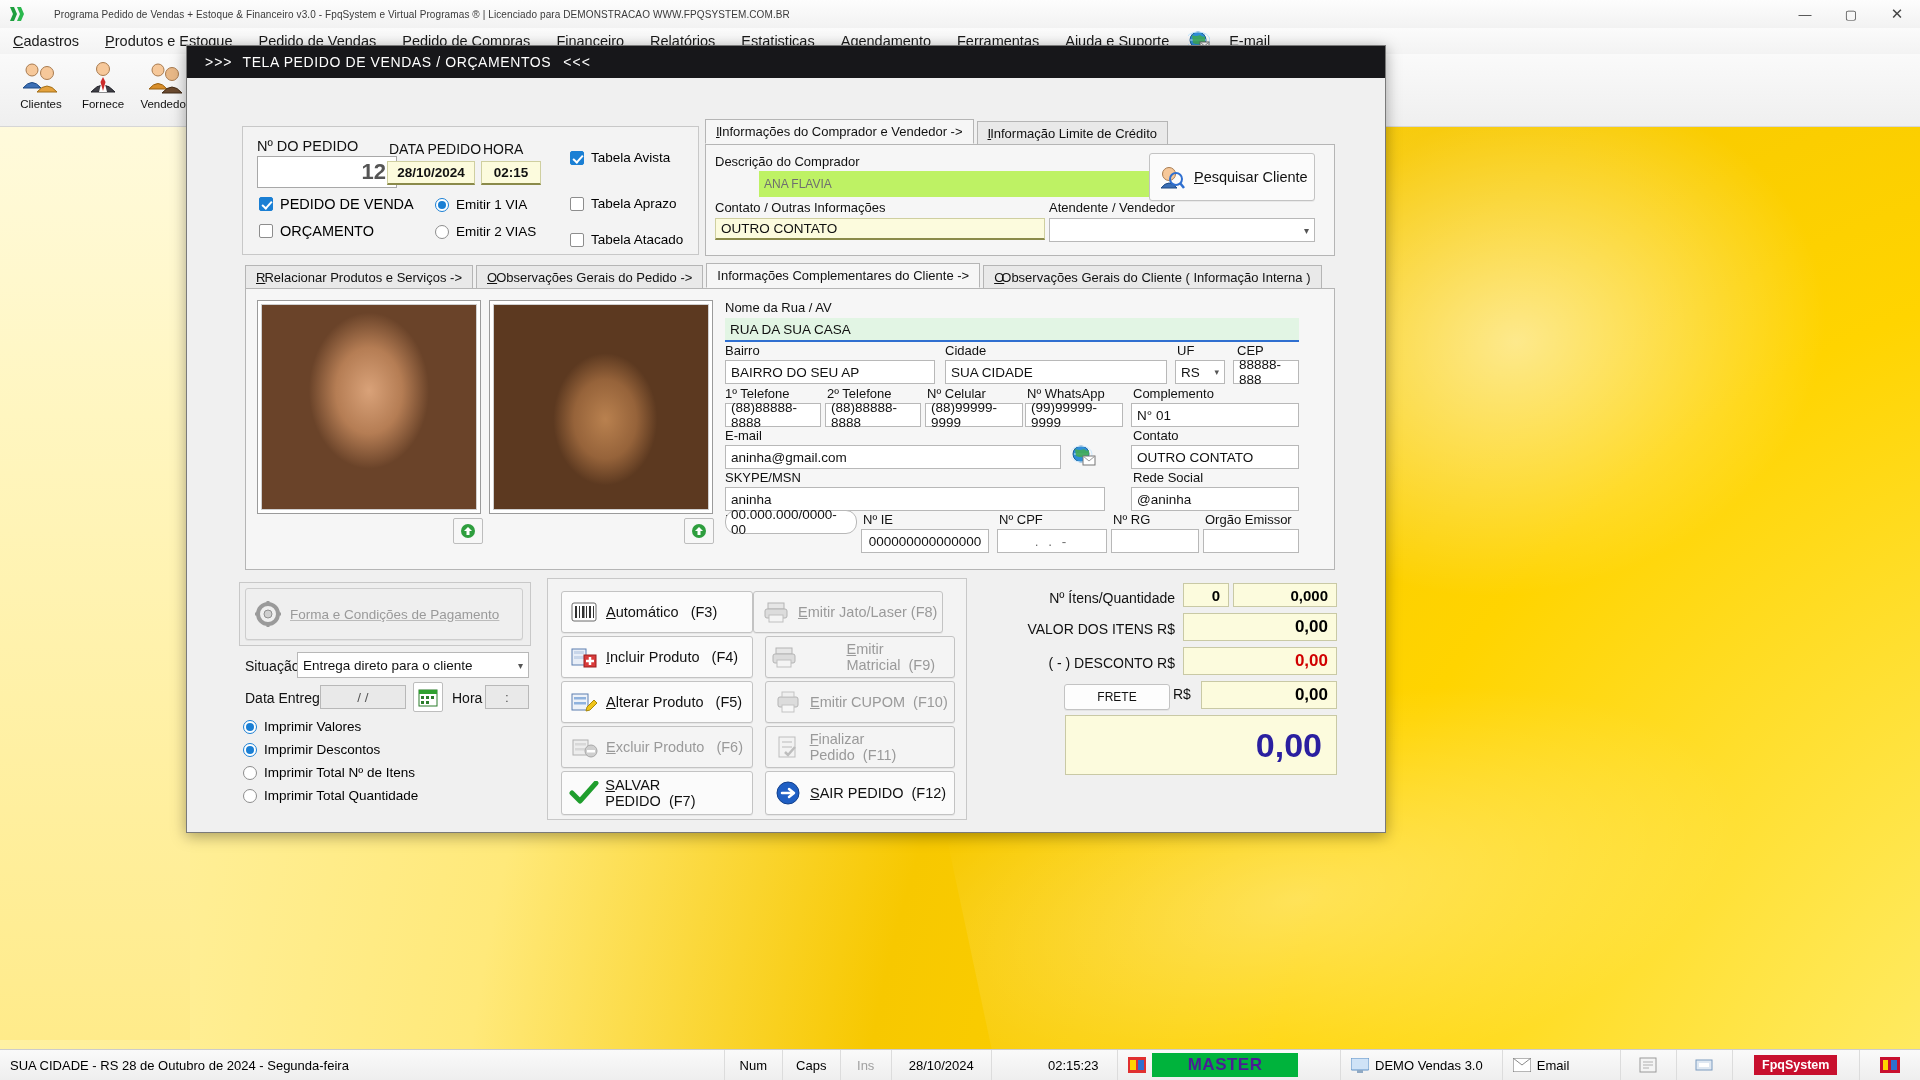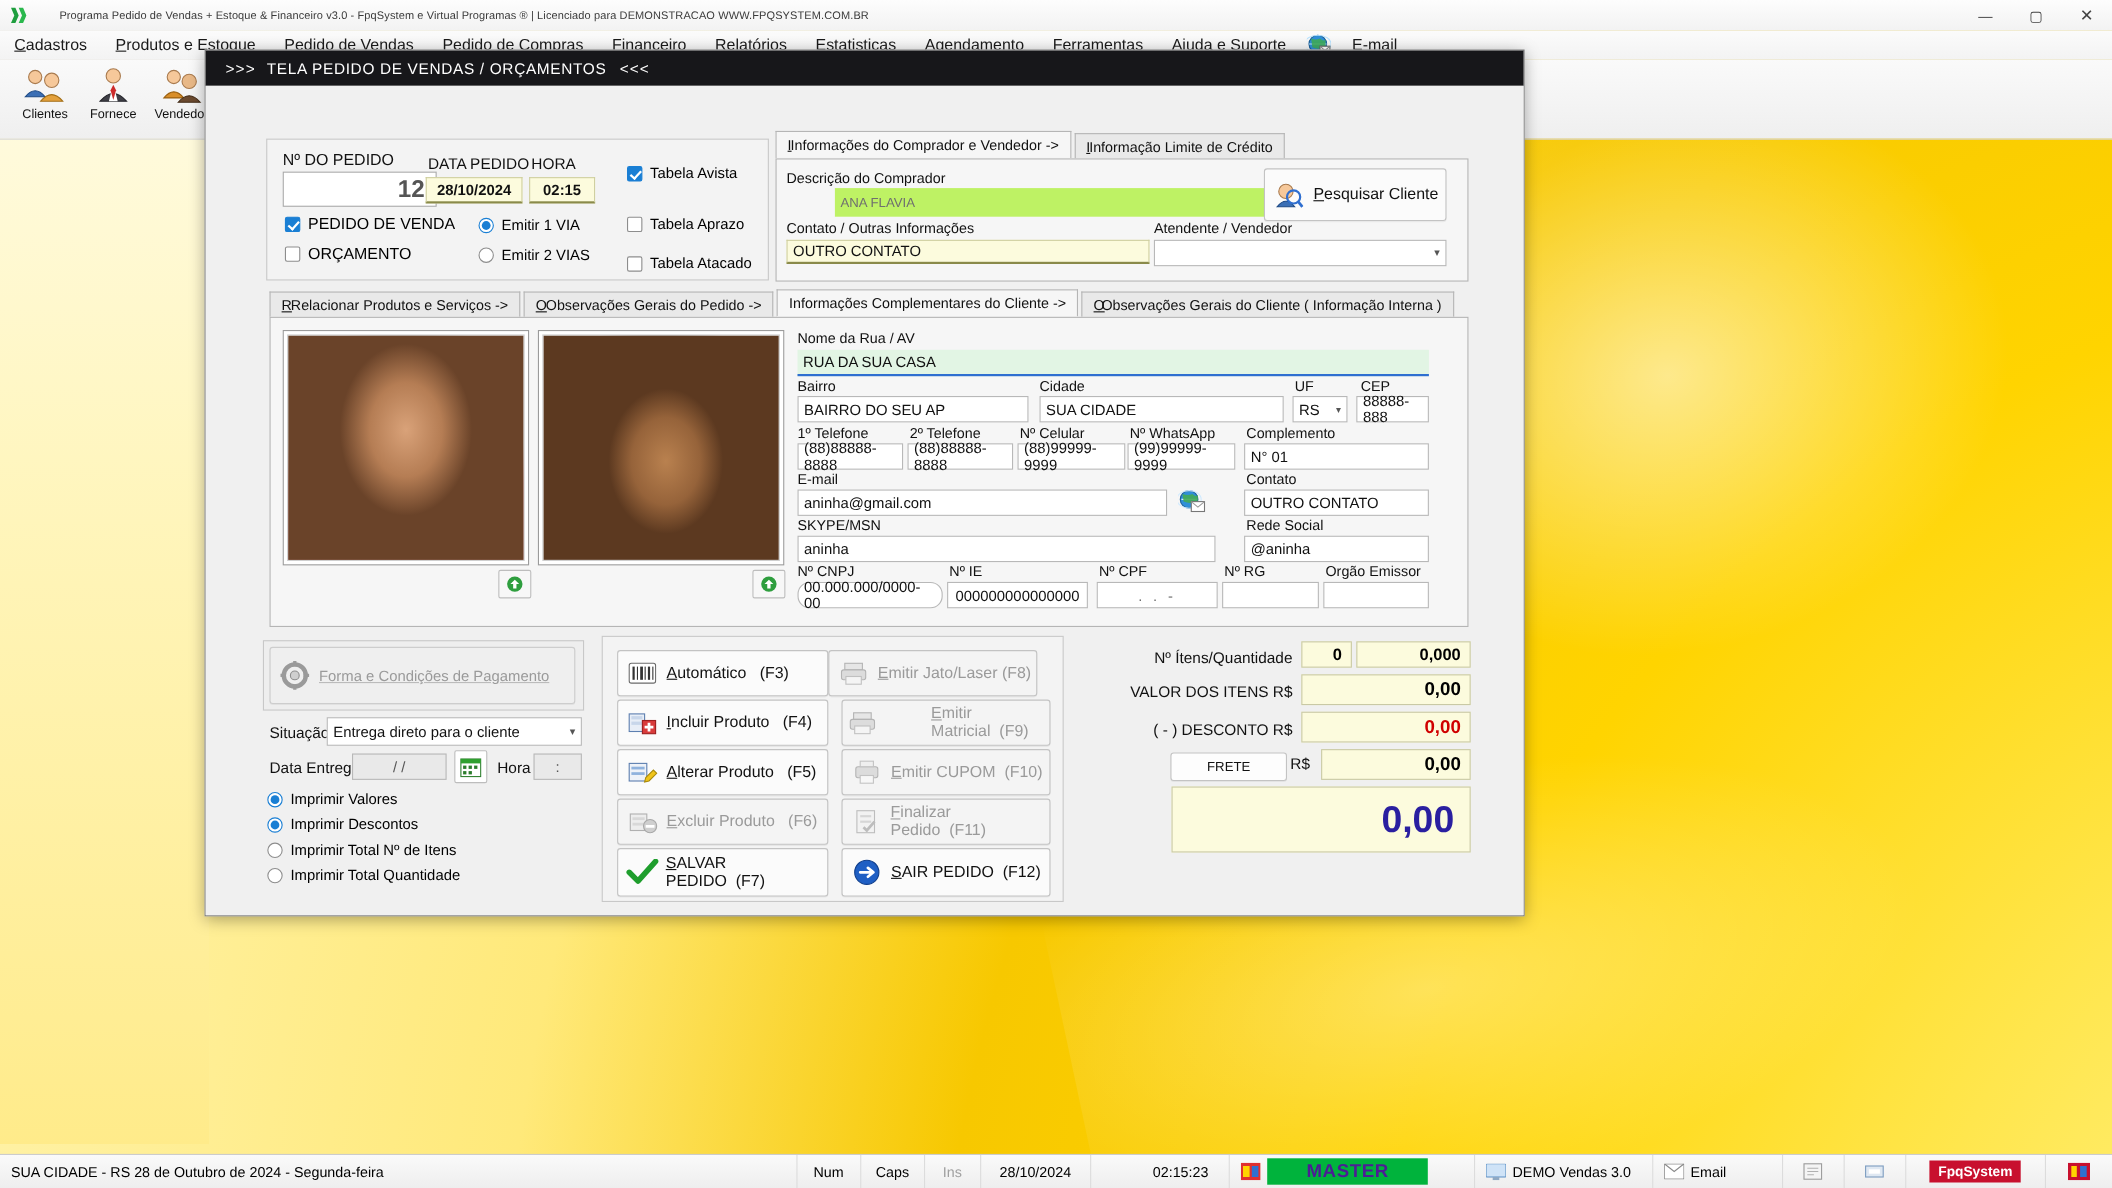--- a/index.html
+++ b/index.html
@@ -414,21 +414,21 @@
     <div class="lbl" style="left:946px;top:350px;">Contato</div>
     <div class="fld" style="left:944px;top:367px;width:168px;height:24px;">OUTRO CONTATO</div>
 
     <div class="lbl" style="left:538px;top:392px;">SKYPE/MSN</div>
     <div class="fld" style="left:538px;top:409px;width:380px;height:24px;">aninha</div>
 
     <div class="lbl" style="left:946px;top:392px;">Rede Social</div>
     <div class="fld" style="left:944px;top:409px;width:168px;height:24px;">@aninha</div>
 
     <div class="lbl" style="left:538px;top:434px;">Nº CNPJ</div>
-    <div class="fld center" style="left:538px;top:451px;width:132px;height:24px;border-radius:11px;">00.000.000/0000-00</div>
+    <div class="fld center" style="left:538px;top:432px;width:132px;height:24px;border-radius:11px;">00.000.000/0000-00</div>
 
     <div class="lbl" style="left:676px;top:434px;">Nº IE</div>
     <div class="fld center" style="left:674px;top:451px;width:128px;height:24px;">000000000000000</div>
 
     <div class="lbl" style="left:812px;top:434px;">Nº CPF</div>
     <div class="fld center gray" style="left:810px;top:451px;width:110px;height:24px;letter-spacing:3px;">.   .   -</div>
 
     <div class="lbl" style="left:926px;top:434px;">Nº RG</div>
     <div class="fld" style="left:924px;top:451px;width:88px;height:24px;"></div>
 

